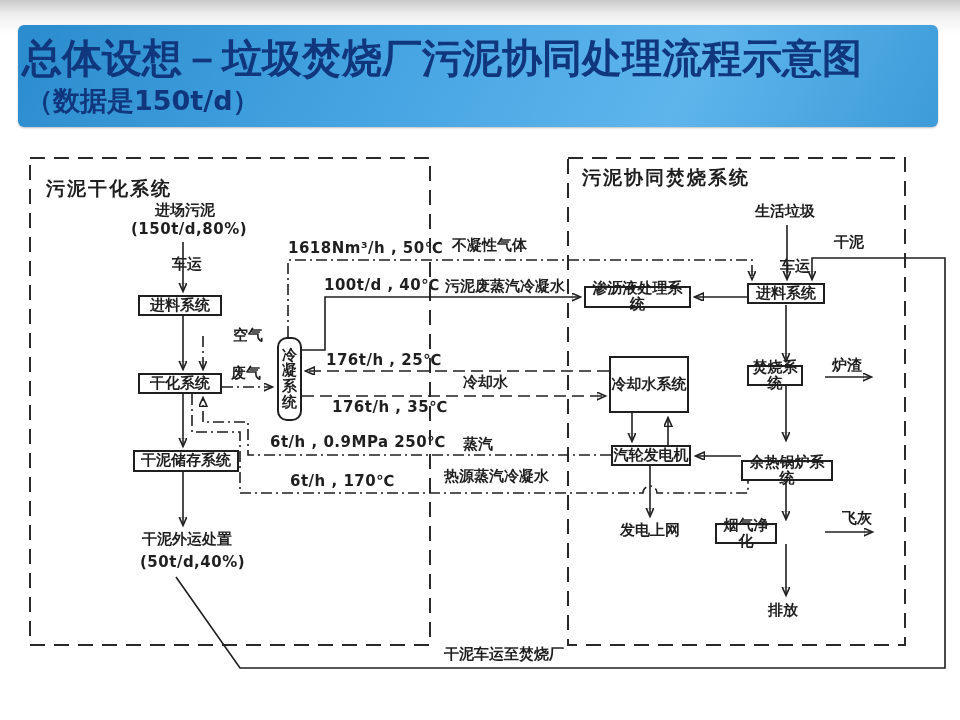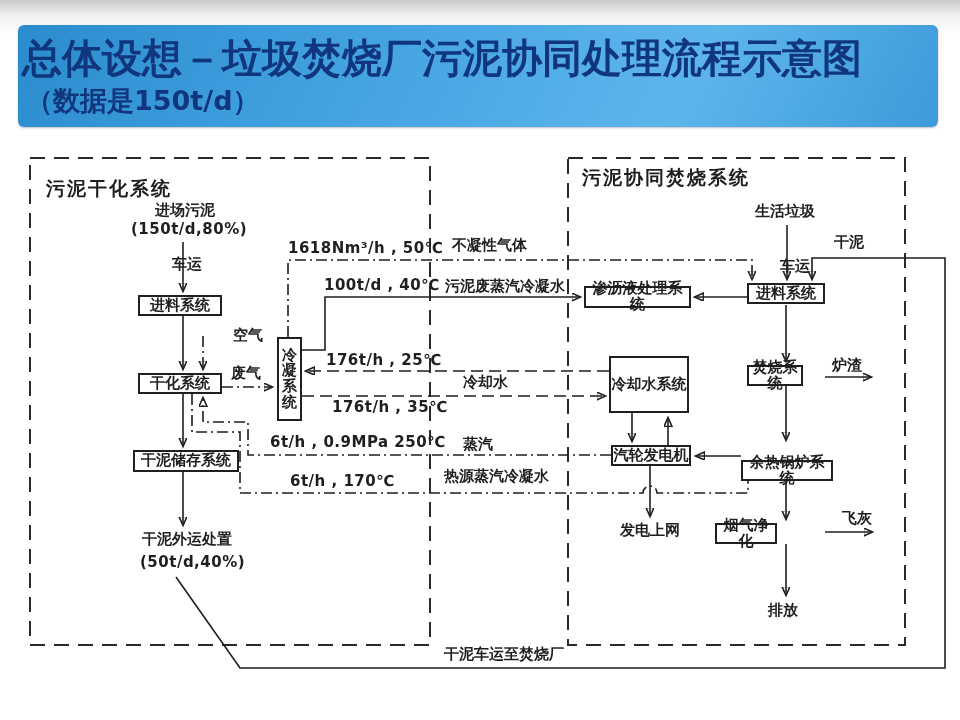--- a/index.html
+++ b/index.html
@@ -97,21 +97,21 @@
     <path d="M786,544 V595" marker-end="url(#arr)"></path>
     <path d="M825,532 H872" marker-end="url(#arr)"></path>
   </svg>
 
   <div class="syslabel" style="left:46px;top:176px;">污泥干化系统</div>
   <div class="syslabel" style="left:582px;top:165px;">污泥协同焚烧系统</div>
 
   <div class="ebox" style="left:138px;top:295px;width:84px;height:21px;">进料系统</div>
   <div class="ebox" style="left:138px;top:373px;width:84px;height:21px;">干化系统</div>
   <div class="ebox" style="left:133px;top:450px;width:106px;height:22px;">干泥储存系统</div>
-  <div class="ebox vert" style="left:277px;top:337px;width:25px;height:84px;">冷凝系统</div>
+  <div class="ebox vert" style="left:277px;top:337px;width:25px;height:84px;border-radius:10px;">冷凝系统</div>
 
   <div class="ebox" style="left:584px;top:286px;width:107px;height:22px;">渗沥液处理系统</div>
   <div class="ebox" style="left:747px;top:283px;width:78px;height:21px;">进料系统</div>
   <div class="ebox" style="left:747px;top:365px;width:56px;height:21px;">焚烧系统</div>
   <div class="ebox" style="left:609px;top:356px;width:80px;height:57px;">冷却水系统</div>
   <div class="ebox" style="left:611px;top:445px;width:80px;height:21px;">汽轮发电机</div>
   <div class="ebox" style="left:741px;top:444px;width:92px;height:21px;margin-top:16px;">余热锅炉系统</div>
   <div class="ebox" style="left:715px;top:523px;width:62px;height:21px;">烟气净化</div>
 
   <div class="cn" style="left:155px;top:201px;">进场污泥</div>

